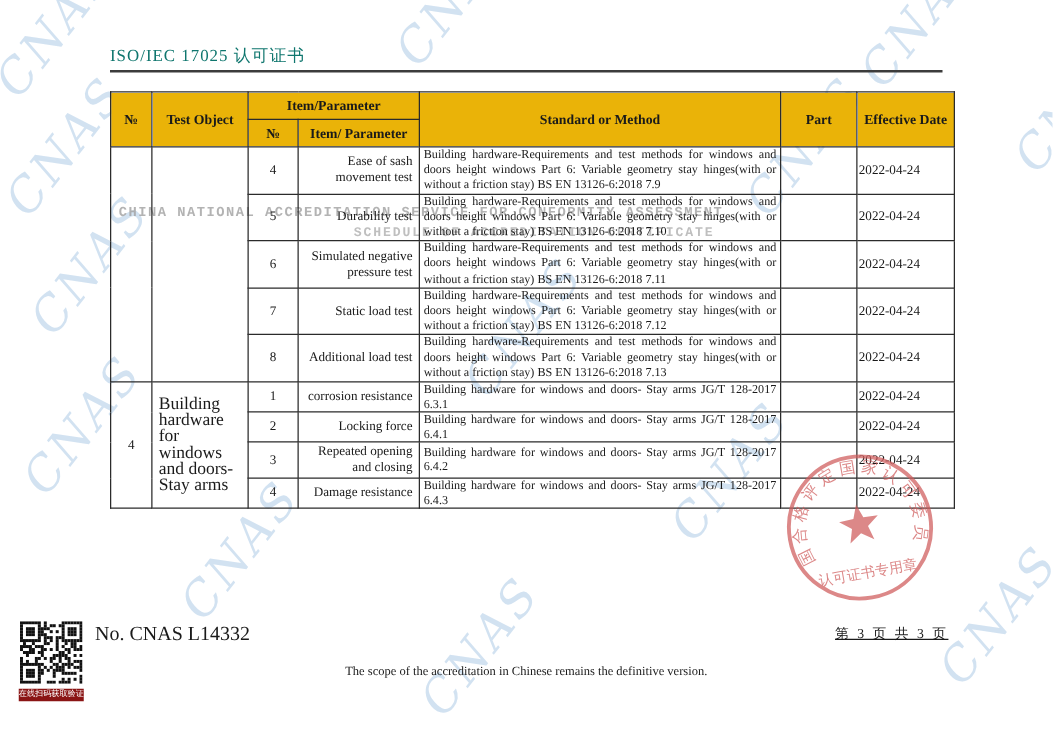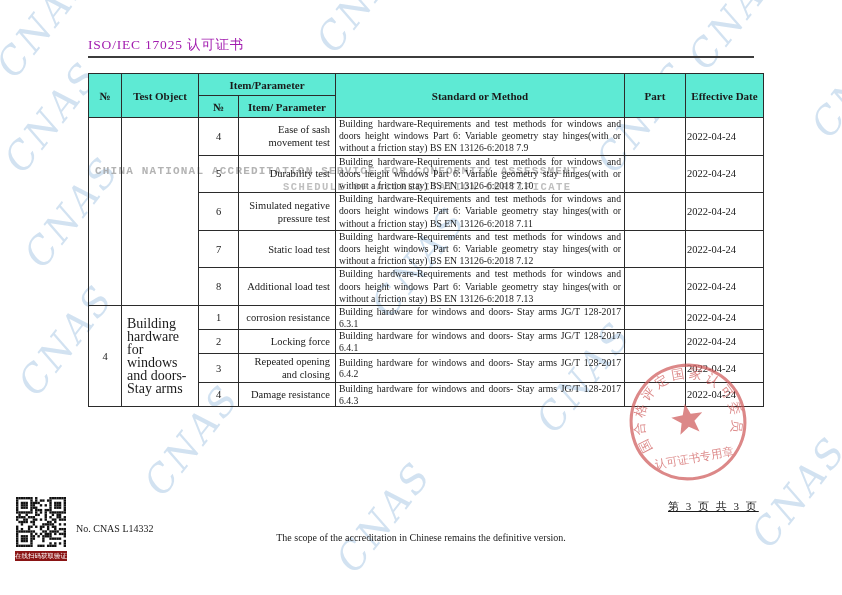--- a/index.html
+++ b/index.html
@@ -26,32 +26,32 @@
   }
   .wm-gray2{
     position:absolute;z-index:0;left:283px;top:181px;
     font-family:Liberation Mono, monospace;font-weight:bold;
     font-size:10.5px;letter-spacing:1.5px;color:#b4b4b4;opacity:.85;
     white-space:nowrap;
   }
   
   .doc-title{
     position:absolute;left:88px;top:36px;z-index:1;
-    font-size:13.5px;letter-spacing:.8px;color:#a21caf;
+    font-size:13.5px;letter-spacing:.8px;color:#0f766e;
   }
   .head-rule{
     position:absolute;left:88px;top:56px;width:666px;height:2px;
     background:#3c3c3c;z-index:1;
   }
   
   .tbl-wrap{position:absolute;left:88px;top:73px;z-index:1;}
   table{border-collapse:collapse;table-layout:fixed;width:675px;background:transparent;}
   th,td{border:1px solid #2b2b2b;overflow:hidden;}
   thead th{
-    background:#5eead4;font-size:11px;font-weight:bold;
+    background:#eab308;font-size:11px;font-weight:bold;
     text-align:center;padding:1px 2px;
   }
   thead tr{height:22px;}
   tbody tr.r-lg{height:37px;}
   tbody tr.r-sm{height:24px;}
   td.c-no{text-align:center;font-size:10.5px;}
   td.c-obj{font-size:14px;padding:2px 5px;vertical-align:middle;line-height:13px;}
   td.c-item{font-size:10.5px;padding:1px 5px;line-height:13px;text-align:right;}
   td.c-std{
     font-size:9.7px;line-height:12.2px;text-align:justify;
@@ -66,21 +66,21 @@
     transform:rotate(-10deg);opacity:.72;pointer-events:none;
   }
   
   .qr{position:absolute;left:16px;top:497px;z-index:1;}
   .qr-caption{
     position:absolute;left:15px;top:551px;width:52px;height:10px;z-index:1;
     background:#8a1414;color:#fff;font-size:6.5px;line-height:10px;
     text-align:center;font-family:"Liberation Sans",sans-serif;
     white-space:nowrap;overflow:hidden;
   }
-  .cert-no{position:absolute;left:76px;top:499px;font-size:10px;z-index:1;margin-top:24px;}
+  .cert-no{position:absolute;left:76px;top:499px;font-size:16px;z-index:1;}
   .page-no{position:absolute;left:668px;top:499px;font-size:11px;letter-spacing:2px;z-index:1;text-decoration:underline;}
   .foot-note{
     position:absolute;left:0;right:0;top:532px;text-align:center;
     font-size:10px;z-index:1;
   }
 </style>
 </head>
 <body>
 
 <span class="wm-cnas" style="left:-20px;top:0px">CNAS</span>

